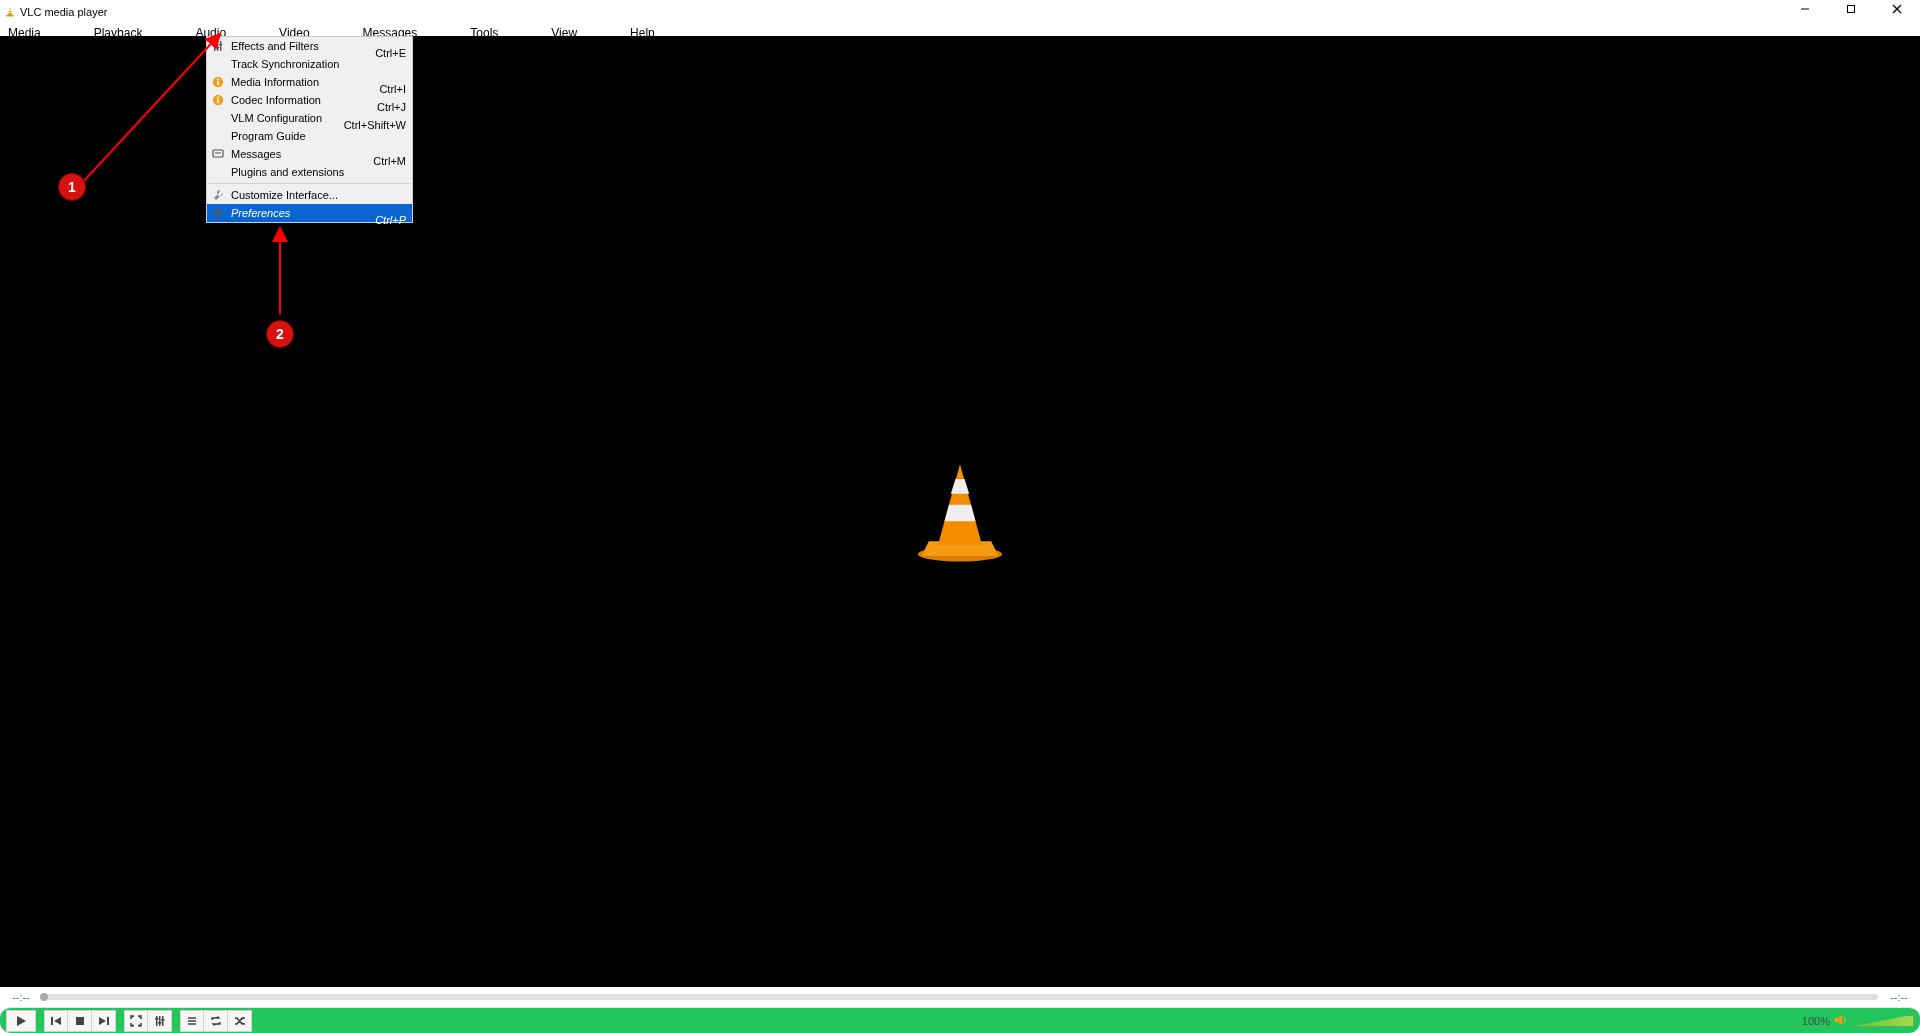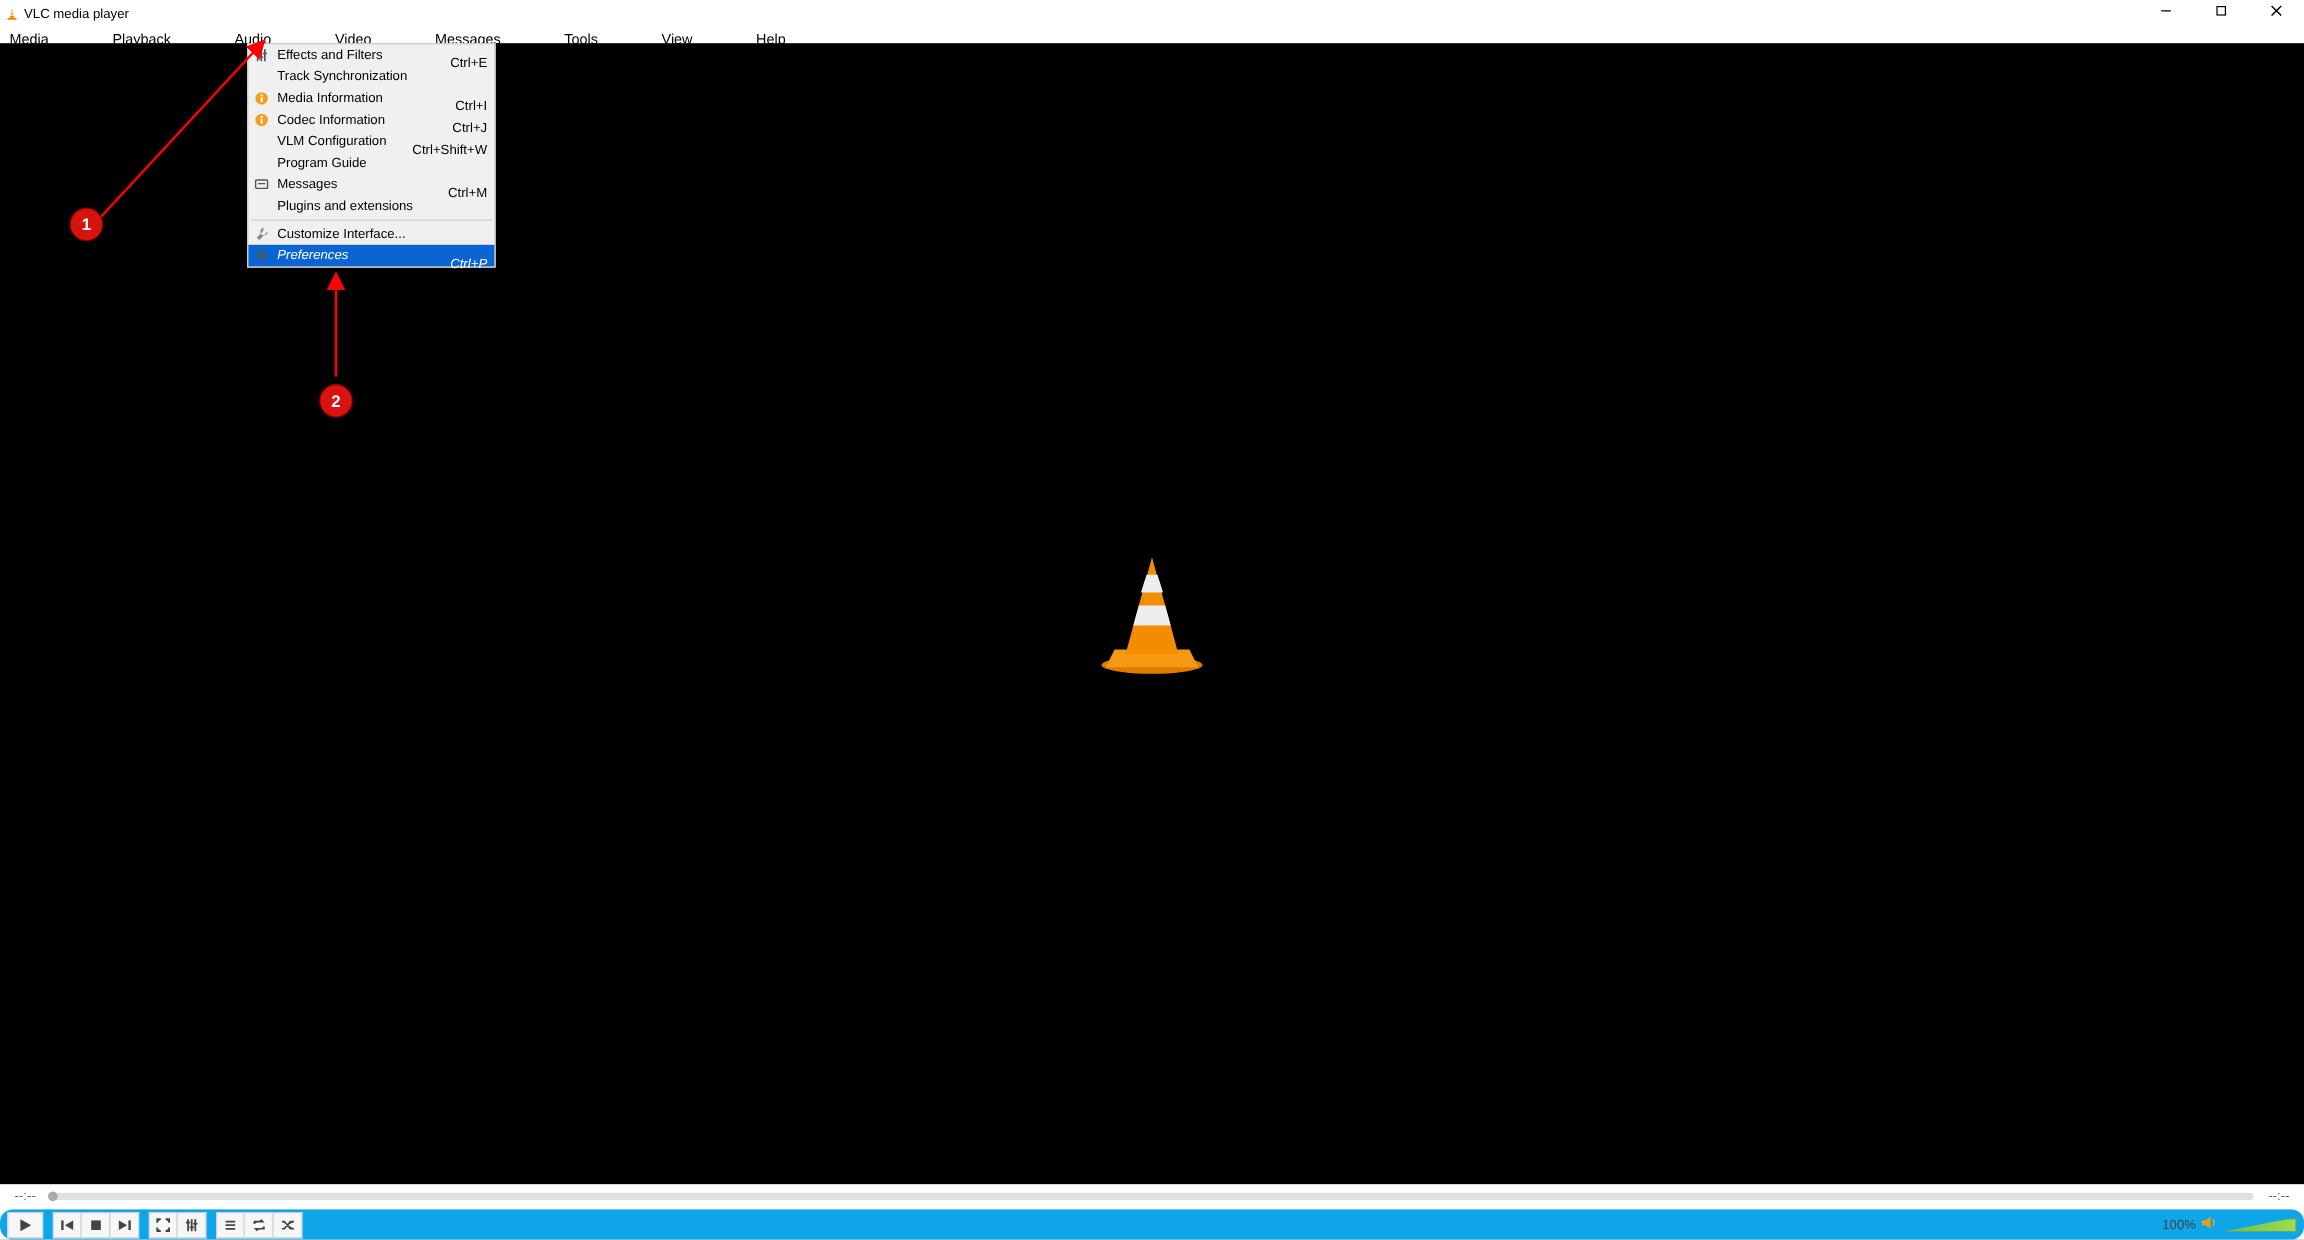--- a/index.html
+++ b/index.html
@@ -34,21 +34,21 @@
 .annot-badge { position: absolute; width: 28px; height: 28px; border-radius: 50%; background: #d7130f; color: #fff; display:flex; align-items:center; justify-content:center; font-size: 14px; font-weight: bold; z-index: 200; border:1px solid #8e0000; }
 .arrow-svg { position: absolute; z-index: 150; pointer-events:none; }
 
 
 .seek-row { position: absolute; left: 0; right: 0; bottom: 26px; height: 20px; display:flex; align-items:center; padding: 0 6px; font-size: 11px; color:#666; background:#fff; }
 .seek-time { width: 30px; text-align:center; font-variant-numeric: tabular-nums; }
 .seekbar { flex:1; height:6px; margin:0 6px; background:#e0e0e0; border-radius:3px; position:relative; cursor:pointer; }
 .seekbar::after { content:""; position:absolute; left:0; top:50%; width:8px; height:8px; border-radius:50%; background:#aaa; transform:translate(-2px,-50%); }
 
 
-.controls-row { position: absolute; left:0; right:0; bottom:0; height:26px; display:flex; padding: 0 6px; background:#0ea5e9; border-top:1px solid #e6e6e6;border-radius:11px; }
+.controls-row { position: absolute; left:0; right:0; bottom:0; height:26px; display:flex; padding: 0 6px; background:#22c55e; border-top:1px solid #e6e6e6;border-radius:11px; }
 .ctrl-group { display:flex; align-items:center; gap:0; margin-right:8px; }
 .ctrl-btn { width:24px; height:22px; border:1px solid #d0d0d0; background:#f6f6f6; display:flex; align-items:center; justify-content:center; font-size:11px; cursor:default; }
 .ctrl-btn.play { width:30px; height:22px; }
 .ctrl-btn + .ctrl-btn { border-left:none; }
 .ctrl-btn svg { width:12px; height:12px; fill:#444; }
 .spacer-flex { flex:1; }
 .vol-area { display:flex; align-items:center; gap:4px; font-size:11px; color:#444; }
 .vol-bar { width:62px; height:12px; background:linear-gradient(to right,#6abf40,#a0dd50); clip-path: polygon(0 100%, 100% 0, 100% 100%); border:1px solid #7da050; }
 .vol-text { width:34px; text-align:right; }
 .speaker-icon svg { width:14px; height:14px; }

